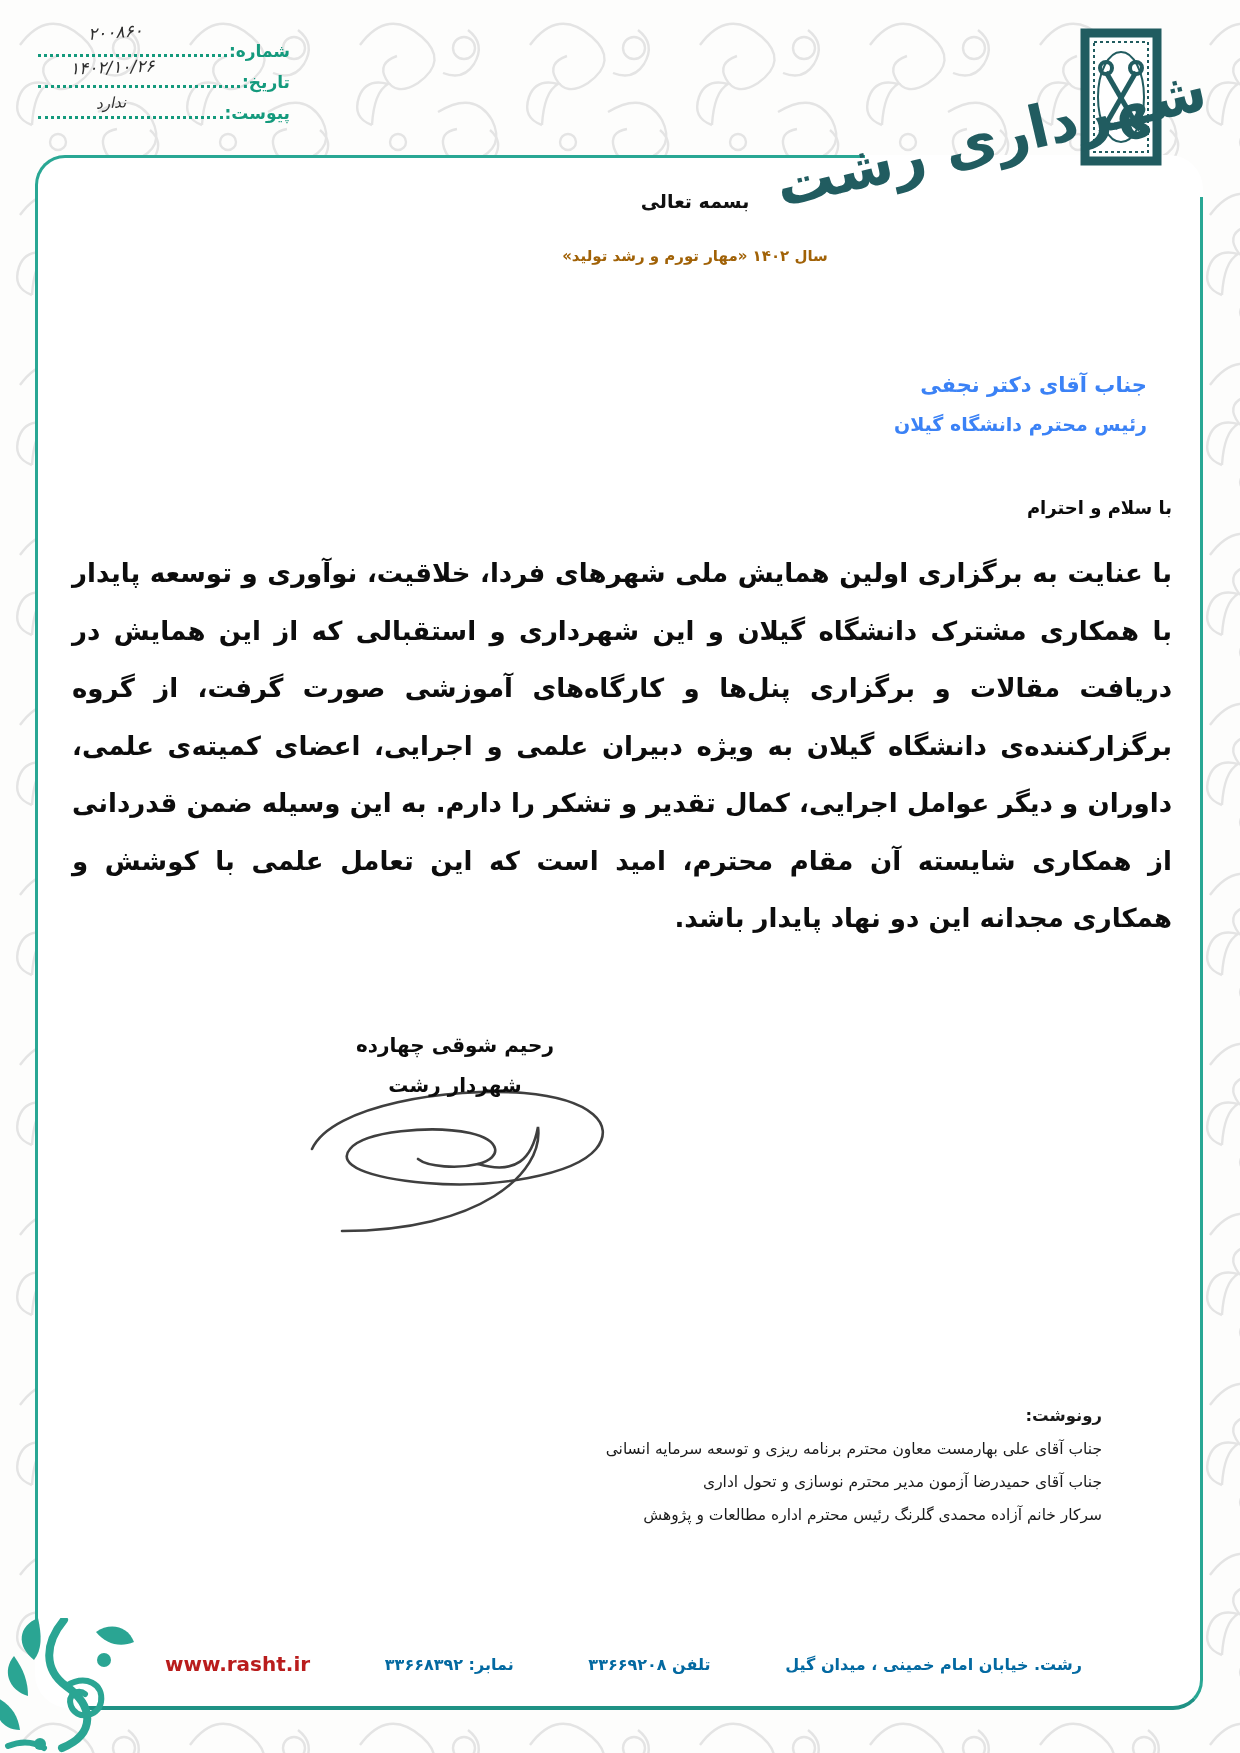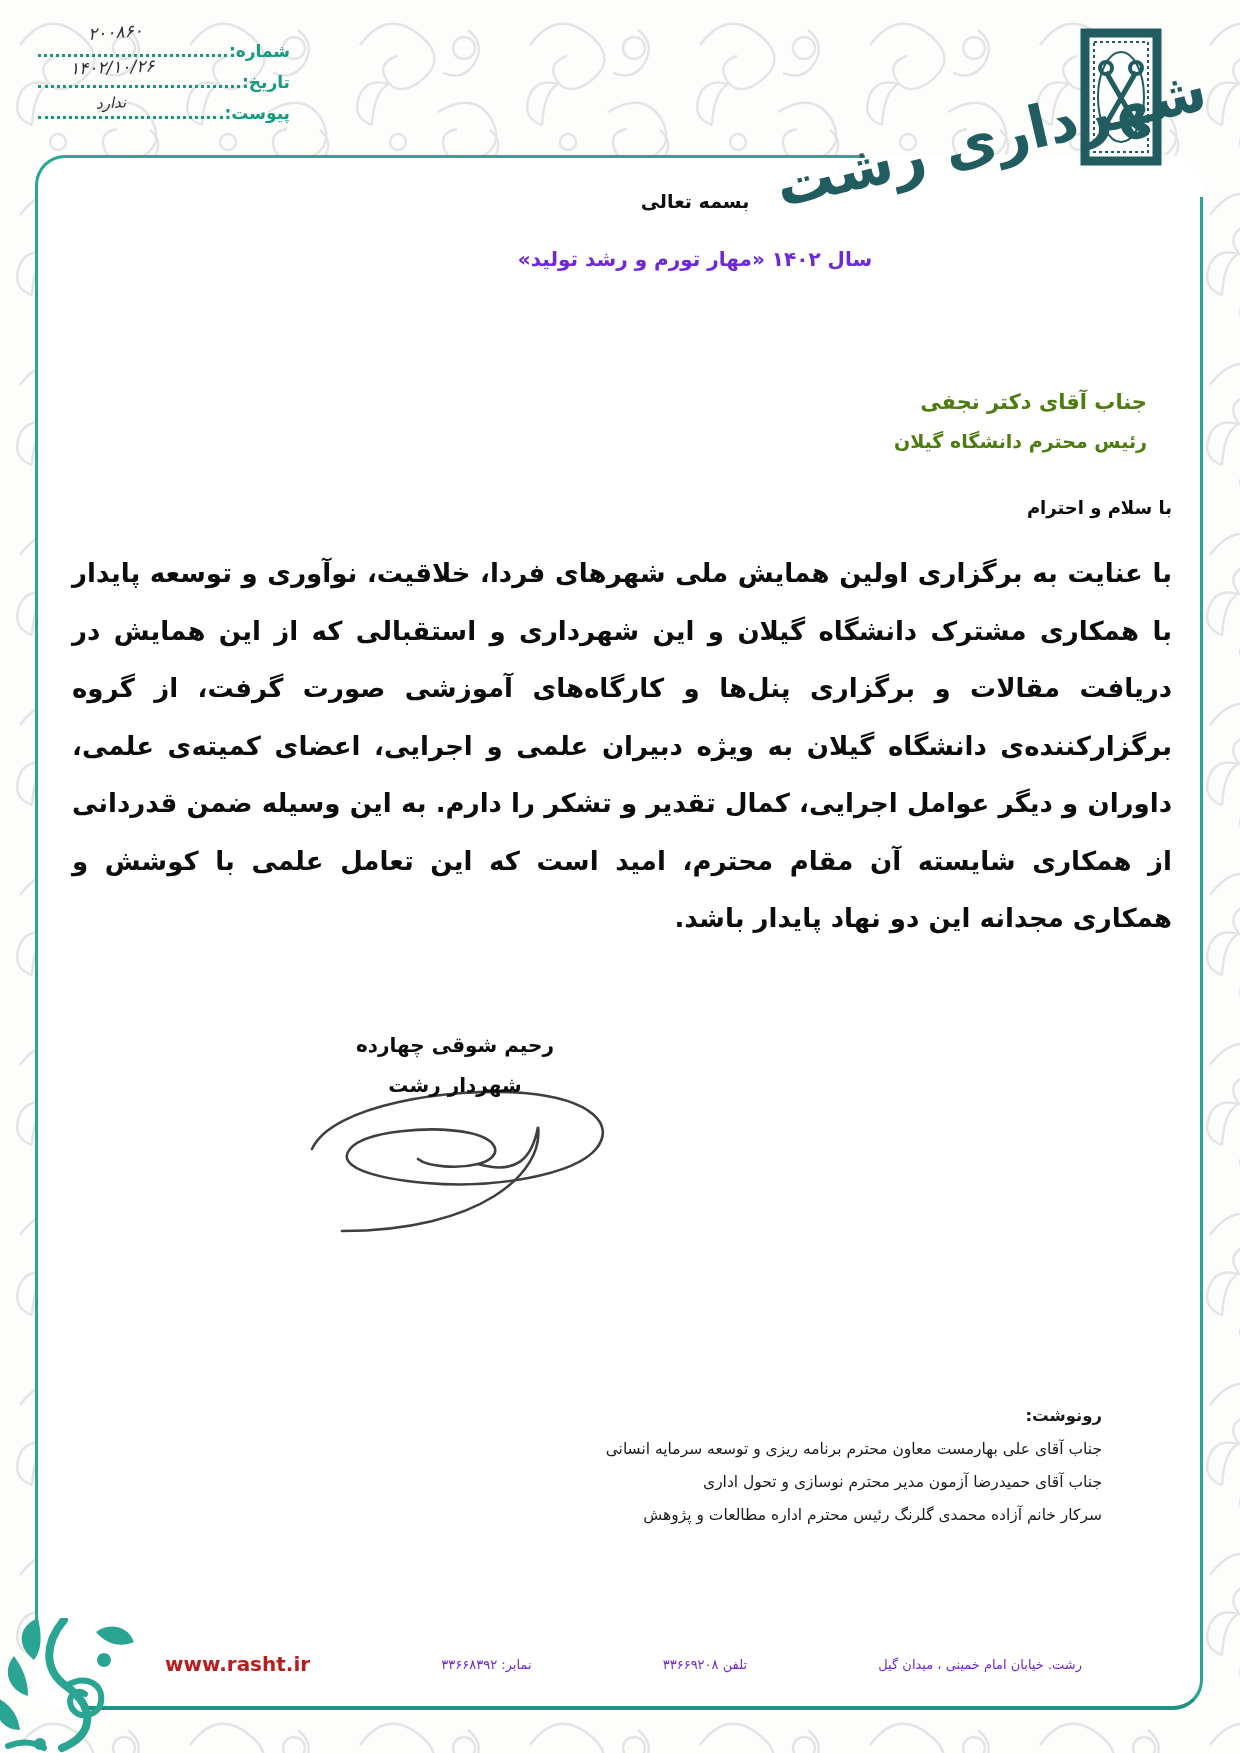--- a/index.html
+++ b/index.html
@@ -46,23 +46,23 @@
     color:#215c60; pointer-events:none;
   }
   .calligraphy span {
     display:inline-block; transform:rotate(-13deg);
     font-size:58px; font-weight:bold; letter-spacing:-2px; white-space:nowrap; direction:rtl;
   }
   
   .bismillah { position:absolute; left:695px; top:190px; transform:translateX(-50%);
     font-size:19px; font-weight:bold; color:#111; z-index:3; white-space:nowrap; direction:rtl; }
   .slogan { position:absolute; left:695px; top:247px; transform:translateX(-50%);
-    font-size:20px; font-weight:bold; color:#6d28d9; z-index:3; white-space:nowrap; direction:rtl; }
-  
-  .addressee { position:absolute; right:93px; top:390px; text-align:right; direction:rtl; z-index:3; color:#4d7c0f;margin-left:42px; }
+    font-size:15px; font-weight:bold; color:#a16207; z-index:3; white-space:nowrap; direction:rtl; }
+  
+  .addressee { position:absolute; right:93px; top:373px; text-align:right; direction:rtl; z-index:3; color:#3b82f6;margin-left:42px; }
   .addressee-name  { font-size:21px; font-weight:bold; margin-bottom:16px; }
   .addressee-title { font-size:19px; font-weight:bold; }
   .salutation { position:absolute; right:68px; top:497px; font-size:18px; font-weight:bold;
     direction:rtl; z-index:3; color:#0b0b0b; }
   .body-text {
     position:absolute; left:72px; right:68px; top:545px; z-index:3;
     direction:rtl; text-align:justify; font-size:26px; font-weight:bold;
     line-height:57.5px; color:#0d0d0d;
   }
   
@@ -73,21 +73,21 @@
   .sig-svg { position:absolute; left:-5px; top:30px; z-index:1; }
   
   .cc { position:absolute; right:138px; top:1406px; text-align:right; direction:rtl; z-index:3; color:#1a1a1a; }
   .cc-label { font-weight:bold; font-size:16.5px; margin-bottom:8px; }
   .cc-item { font-size:15.5px; line-height:33px; font-weight:normal; }
   
   .footer {
     position:absolute; left:165px; right:158px; top:1652px; z-index:3;
     display:flex; direction:rtl; justify-content:space-between; align-items:center;
   }
-  .footer .fa { color:#6d28d9; font-weight:normal; font-size:13px; white-space:nowrap; }
+  .footer .fa { color:#0369a1; font-weight:bold; font-size:16px; white-space:nowrap; }
   .footer .site { color:#b91c1c; font-weight:bold; font-size:20px; direction:ltr; white-space:nowrap; }
   .corner-ornament { position:absolute; left:0; top:1618px; z-index:3; }
 </style>
 </head>
 <body>
 
 <div class="page">
 
   <svg class="bg-pattern" width="1240" height="1753">
     <defs>

